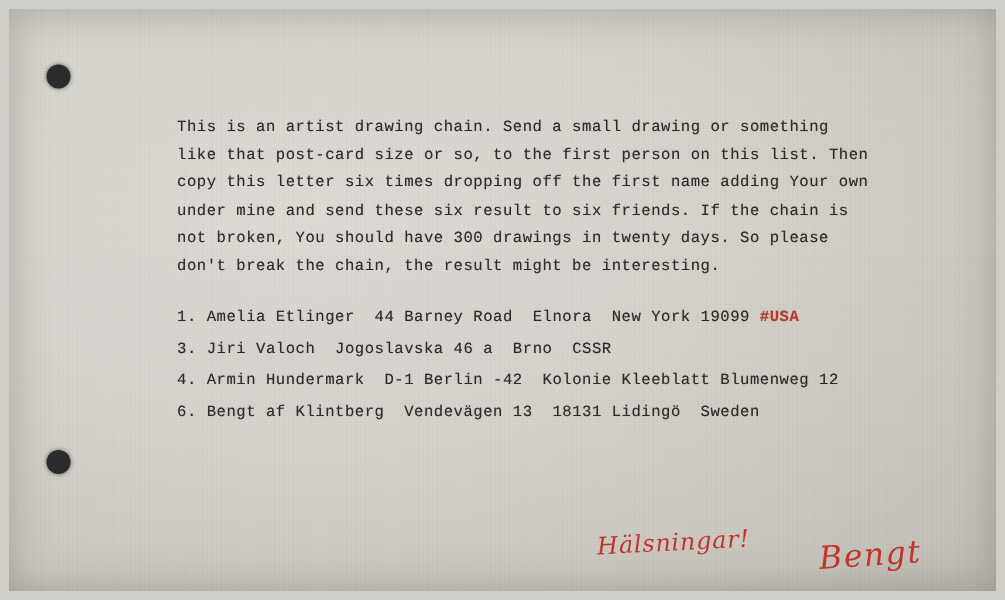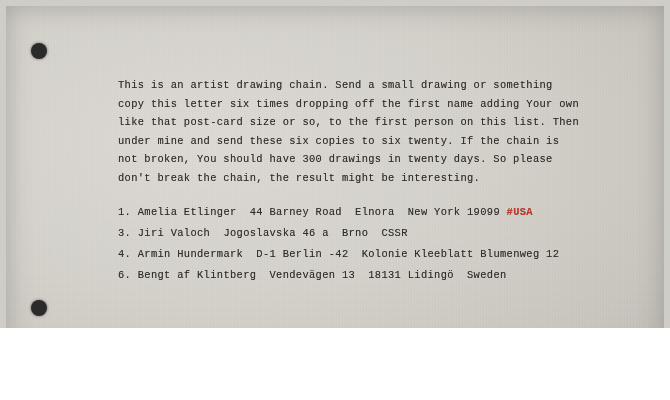--- a/index.html
+++ b/index.html
@@ -3,21 +3,21 @@
 <meta charset="utf-8">
 <style>
   html, body {
     margin: 0;
     padding: 0;
     background: #ffffff;
   }
   #page {
     position: relative;
     width: 670px;
-    height: 328px;
+    height: 400px;
     background: #cfcdc8;
     overflow: hidden;
     font-family: "Liberation Mono", "DejaVu Sans Mono", monospace;
   }
   
   #paper {
     position: absolute;
     left: 6px; top: 6px;
     width: 658px; height: 388px;
     background:
@@ -120,23 +120,23 @@
   <div id="paper">
     <div id="grain"></div>
     <div class="edge-shadow"></div>
   </div>
 
   <div class="punch-hole" id="hole-top"></div>
   <div class="punch-hole" id="hole-bottom"></div>
 
   <div id="text-block">
     <div class="para-line">This is an artist drawing chain. Send a small drawing or something</div>
+    <div class="para-line">like that post-card size or so, to the first person on this list. Then</div>
     <div class="para-line">copy this letter six times dropping off the first name adding Your own</div>
-    <div class="para-line">like that post-card size or so, to the first person on this list. Then</div>
-    <div class="para-line">under mine and send these six copies to six twenty. If the chain is</div>
+    <div class="para-line">under mine and send these six result to six friends. If the chain is</div>
     <div class="para-line">not broken, You should have 300 drawings in twenty days. So please</div>
     <div class="para-line">don't break the chain, the result might be interesting.</div>
 
     <div id="list">
       <div class="list-row"><span>1.</span><span> </span><span>Amelia Etlinger  44 Barney Road  Elnora  New York 19099 </span><span class="redmark">#USA</span></div>
 
 
       <div class="list-row"><span>3.</span><span> </span><span>Jiri Valoch  Jogoslavska 46 a  Brno  CSSR</span></div>
 
       <div class="list-row"><span>4.</span><span> </span><span>Armin Hundermark  D-1 Berlin -42  Kolonie Kleeblatt Blumenweg 12</span></div>

